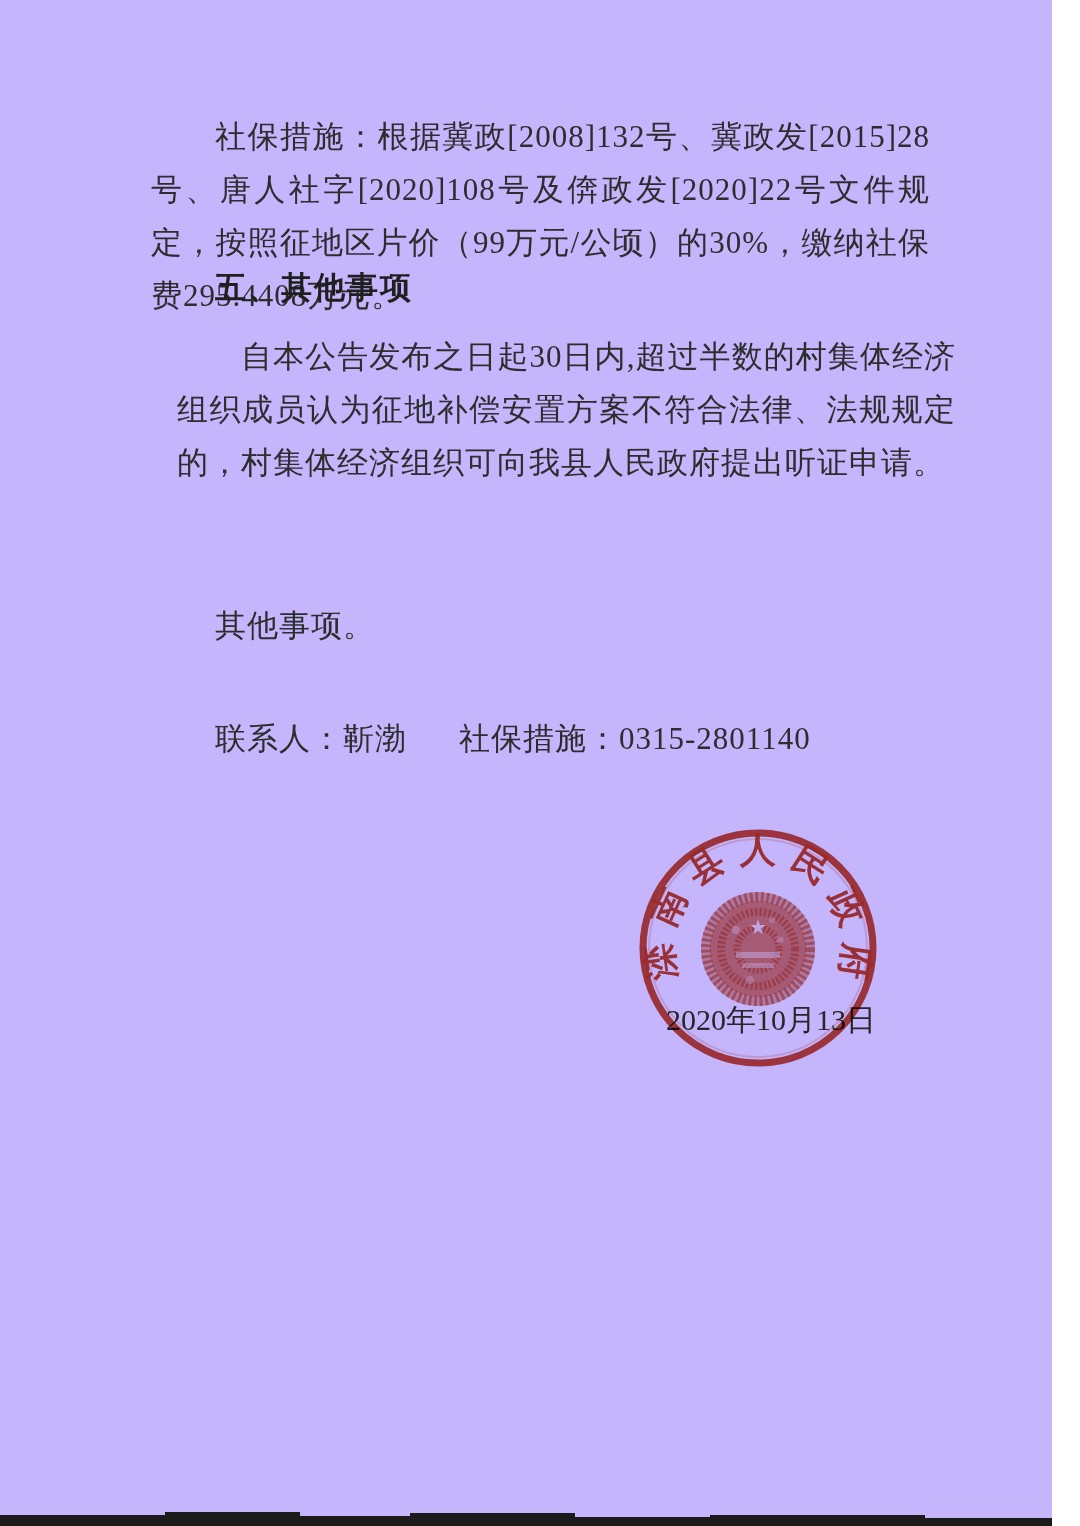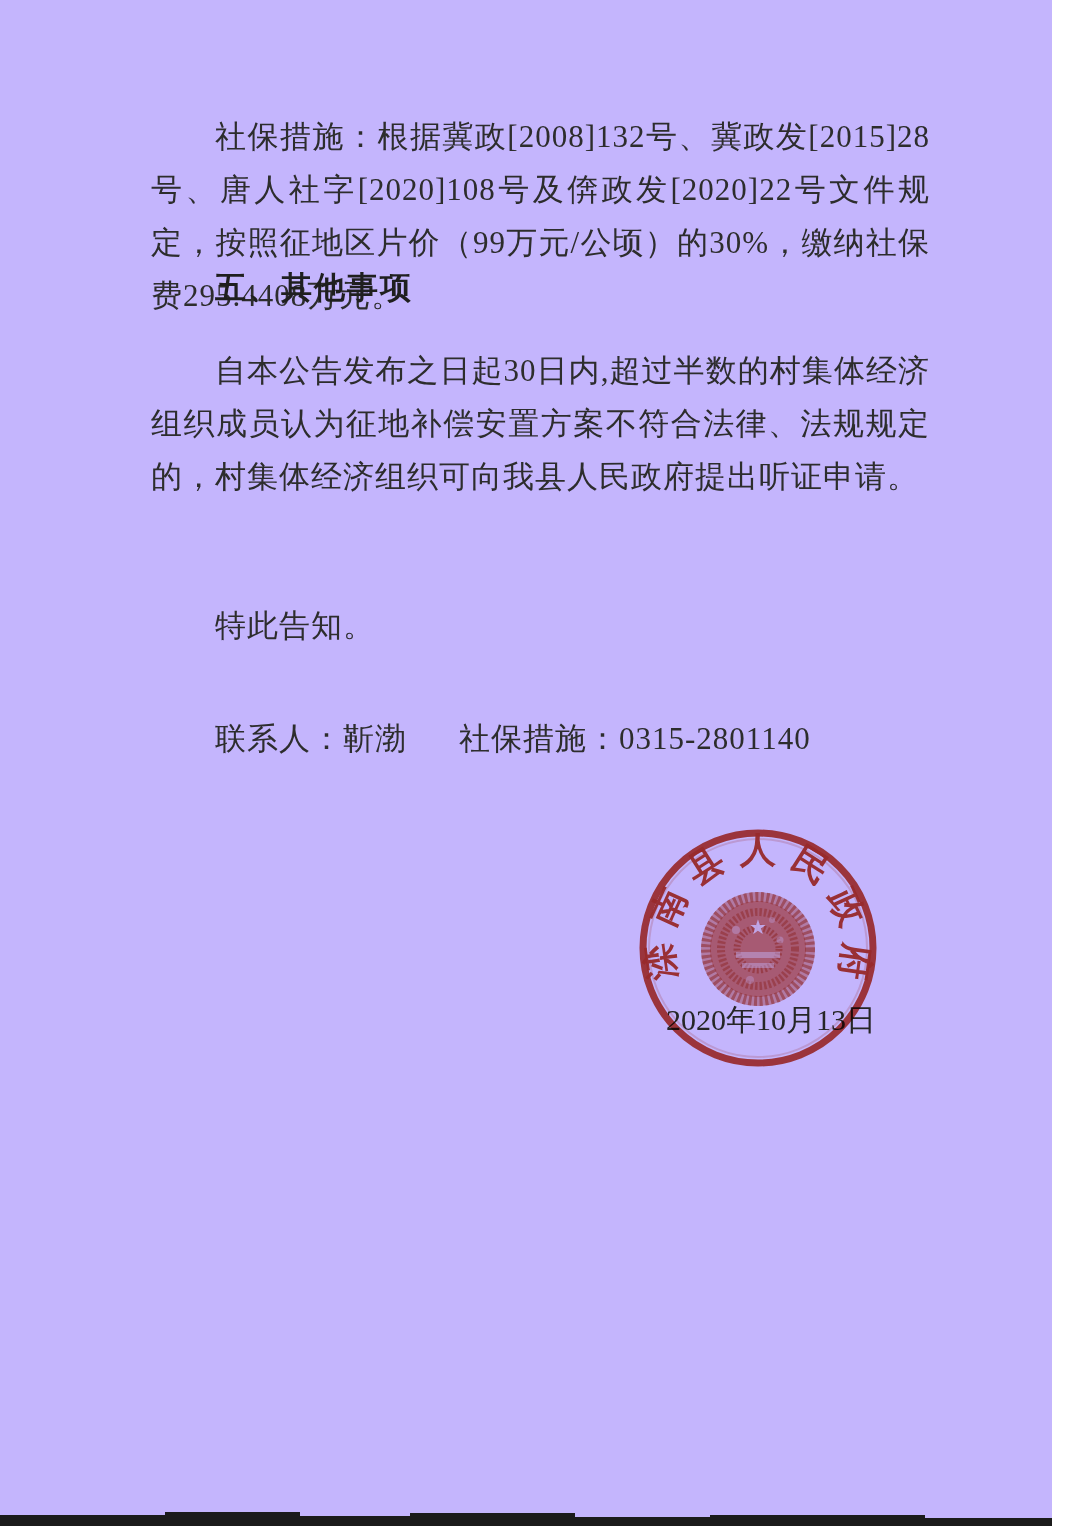--- a/index.html
+++ b/index.html
@@ -25,21 +25,21 @@
     font-size: 31px;
     line-height: 53px;
     letter-spacing: 1px;
     text-align: justify;
     text-justify: inter-character;
     text-indent: 64px;
     color: #2d2d2d;
   }
 
   .para-1 { top: 110px; }
-  .para-2 { top: 344px; }
+  .para-2 { top: 330px; margin-left: 26px; }
   .para-3 { top: 495px; }
   .para-4 { top: 599px; }
 
   .section-heading {
     top: 264px;
     font-family: "Liberation Sans", "DejaVu Sans", sans-serif;
     font-weight: 700;
     font-size: 31px;
     line-height: 48px;
     letter-spacing: 2px;
@@ -113,21 +113,21 @@
 
 <div class="page">
 
   <p class="textcol body-para para-1">社保措施：根据冀政[2008]132号、冀政发[2015]28号、唐人社字[2020]108号及倴政发[2020]22号文件规定，按照征地区片价（99万元/公顷）的30%，缴纳社保费295.4408万元。</p>
 
   <h2 class="textcol section-heading">五、其他事项</h2>
 
   <p class="textcol body-para para-2">自本公告发布之日起30日内,超过半数的村集体经济组织成员认为征地补偿安置方案不符合法律、法规规定的，村集体经济组织可向我县人民政府提出听证申请。</p>
 
 
-  <p class="textcol body-para para-4">特此告知。</p>
+  <p class="textcol body-para para-4">其他事项。</p>
 
   <div class="textcol contact-line">
     <span>联系人：</span><span>靳渤</span><span class="contact-spacer"></span><span>社保措施：</span><span>0315-2801140</span>
   </div>
 
 
   <div class="sig-date">2020年10月13日</div>
 
   <svg class="seal-svg" viewBox="0 0 252 252" xmlns="http://www.w3.org/2000/svg">
 

